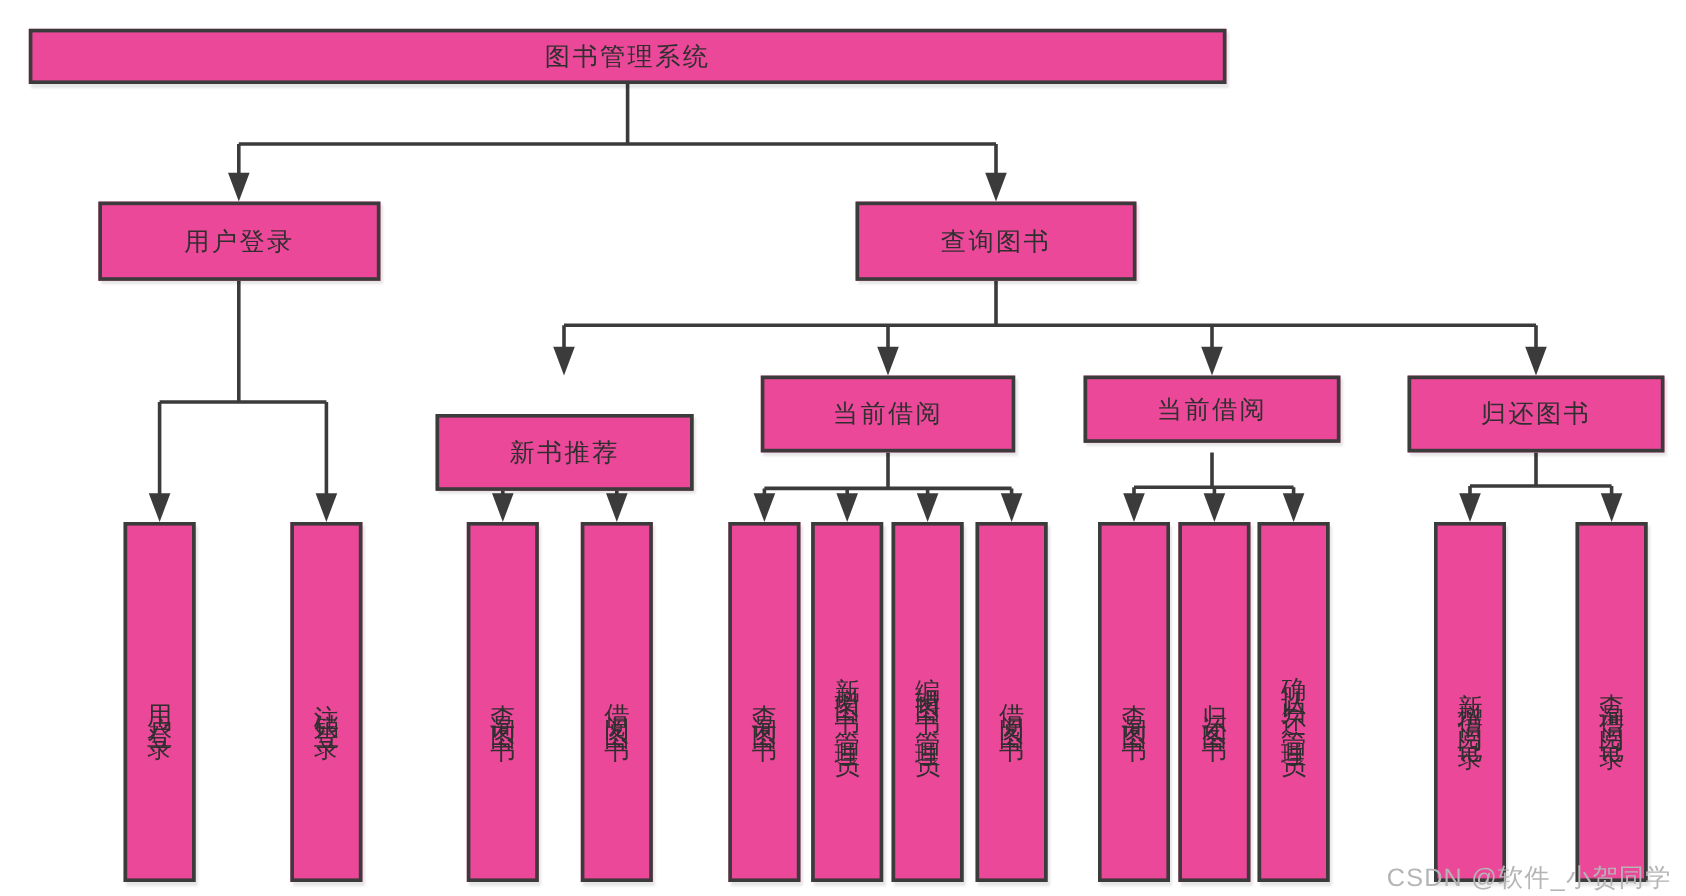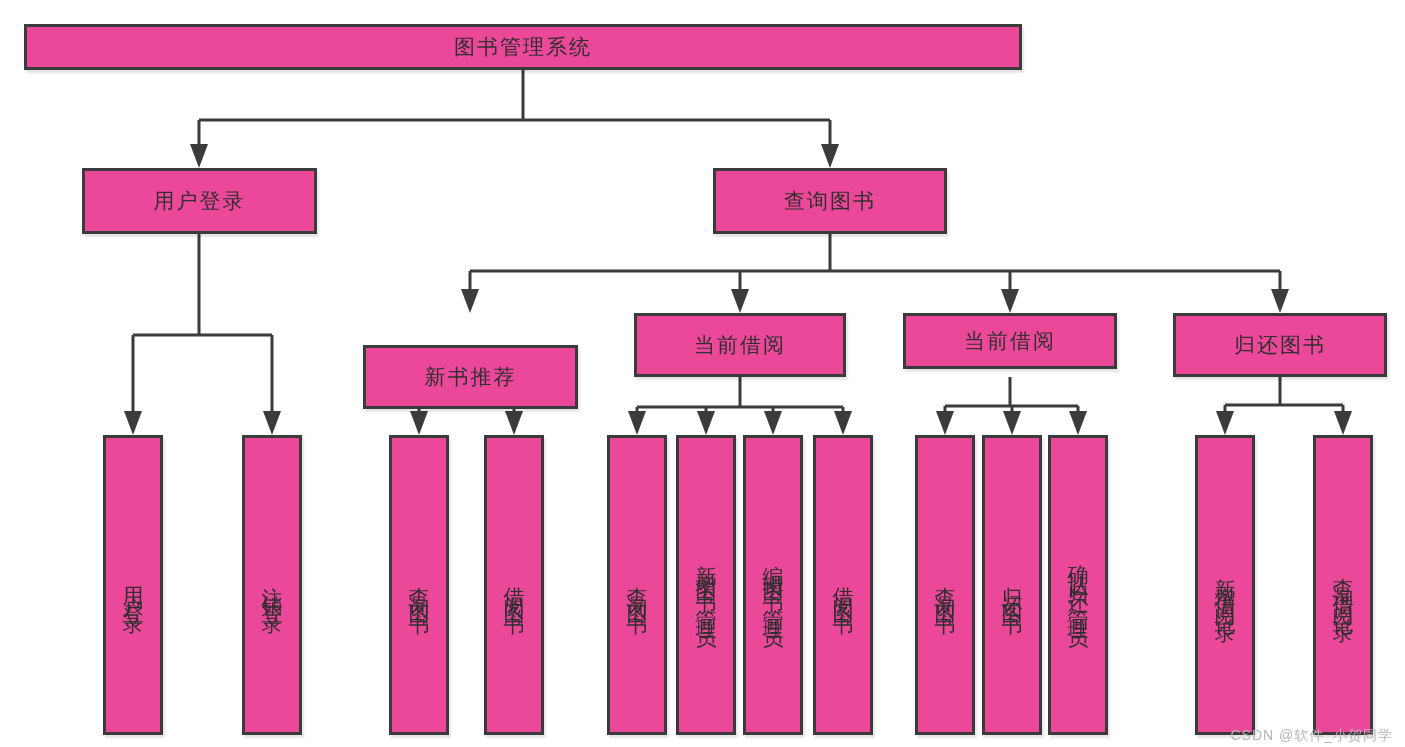--- a/index.html
+++ b/index.html
@@ -36,21 +36,21 @@
   .v-node {
     writing-mode: vertical-rl;
     letter-spacing: 9px;
     padding-top: 6px;
   }
   #watermark {
     position: absolute;
     right: 12px;
     bottom: 2px;
     z-index: 5;
-    font-size: 14px;
+    font-size: 21px;
     color: #b5b5b5;
     letter-spacing: 1px;
   }
 </style>
 </head>
 <body>
 
 <div id="canvas">
 
   <svg id="wires" viewBox="0 0 1405 747" xmlns="http://www.w3.org/2000/svg">

